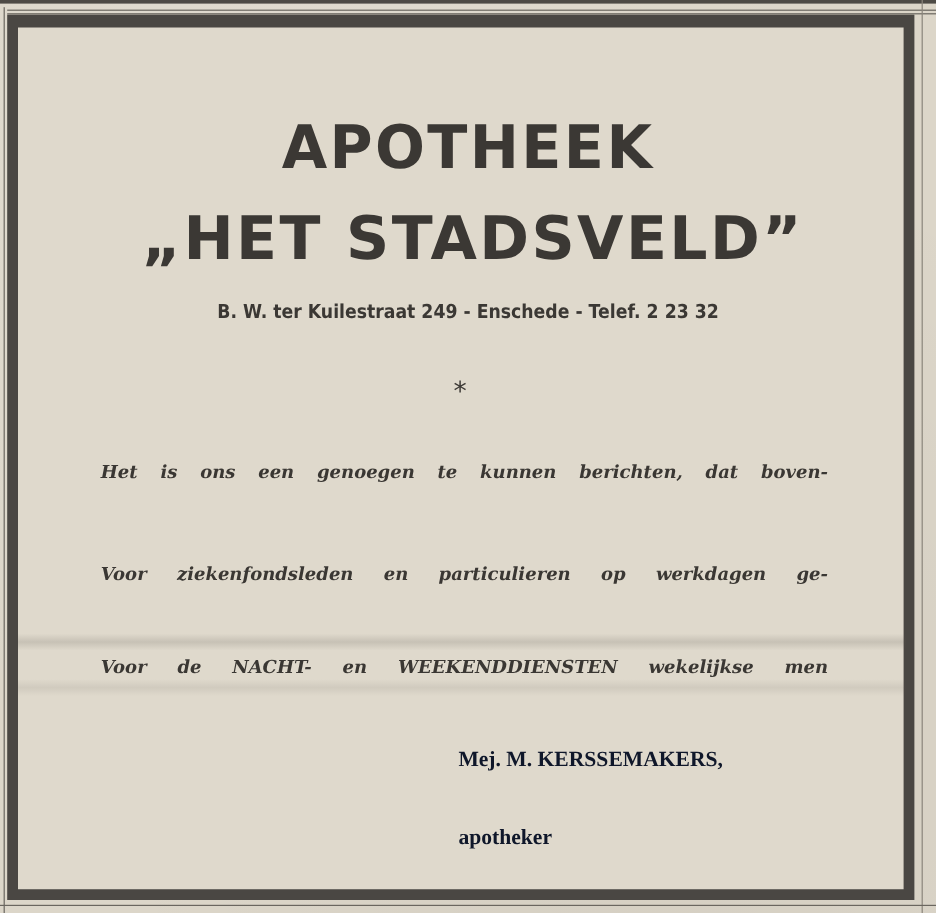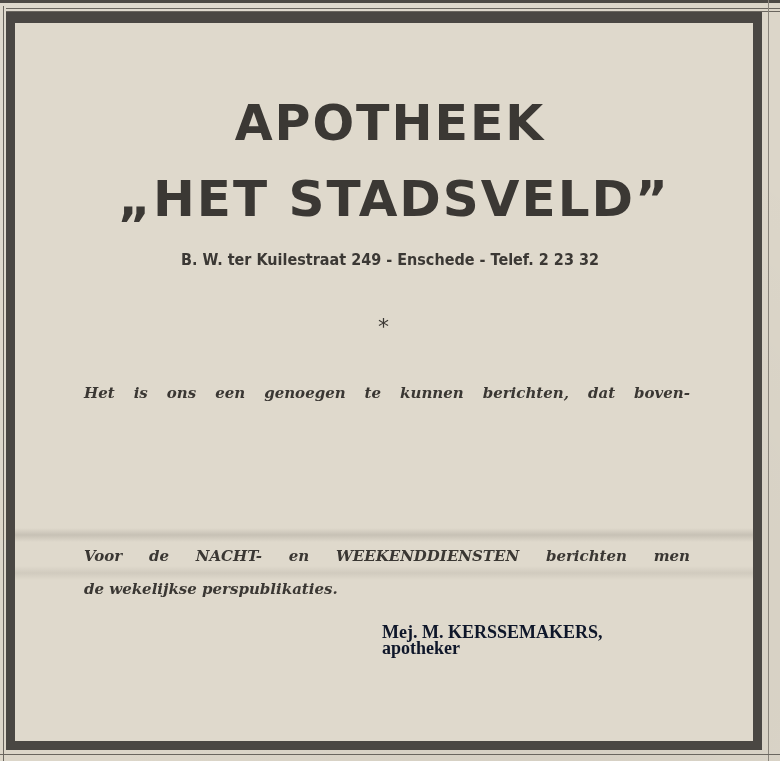--- a/index.html
+++ b/index.html
@@ -61,21 +61,21 @@
   .p2 { top: 462px; }
   .p3 { top: 540px; }
   .line { display: block; white-space: nowrap; }
   .line.just { text-align: justify; text-align-last: justify; white-space: normal; }
   .sig {
     position: absolute; left: 382px;
     font-family: "Liberation Serif", serif; font-weight: bold; font-size: 18px;
     color: #0f172a;
   }
   .sig1 { top: 622px; }
-  .sig2 { top: 638px; }
+  .sig2 { top: 687px; }
 </style>
 </head>
 <body>
 
 <div class="paper"></div>
 <div class="rule-top"></div>
 <div class="rule-thin1"></div>
 <div class="rule-thin2"></div>
 <div class="rule-left-thin"></div>
 <div class="rule-right-thin"></div>
@@ -87,22 +87,22 @@
 
 <div class="title t1">APOTHEEK</div>
 <div class="title t2">„HET STADSVELD”</div>
 <div class="address">B. W. ter Kuilestraat 249 - Enschede - Telef. 2 23 32</div>
 <div class="star">*</div>
 
 <div class="para p1">
   <span class="line just">Het is ons een genoegen te kunnen berichten, dat boven-</span>
 </div>
 <div class="para p2">
+  <span class="line just">Voor ziekenfondsleden en particulieren op werkdagen ge-</span>
 </div>
 <div class="para p3">
-  <span class="line just">Voor de NACHT- en WEEKENDDIENSTEN berichten men</span>
-  <span class="line">de wekelijkse perspublikaties.</span>
+  <span class="line just">Voor de NACHT- en WEEKENDDIENSTEN wekelijkse men</span>
 </div>
 
 <div class="sig sig1">Mej. M. KERSSEMAKERS,</div>
 <div class="sig sig2">apotheker</div>
 
 <div class="rule-bottom"></div>
 
 </body></html>

